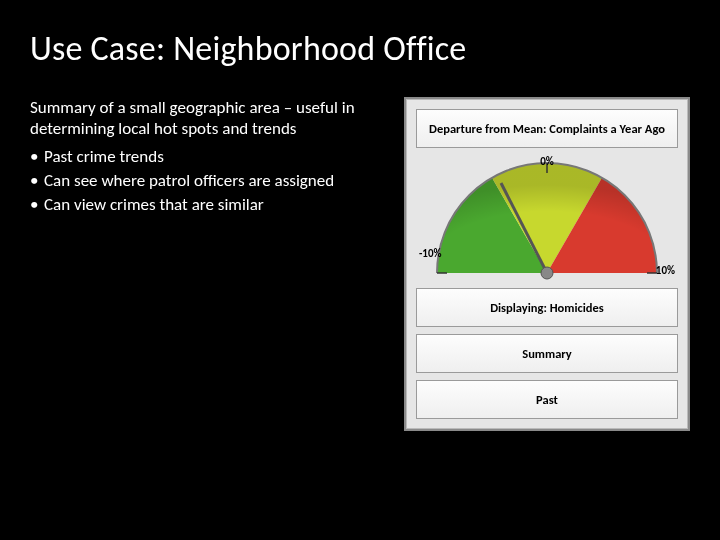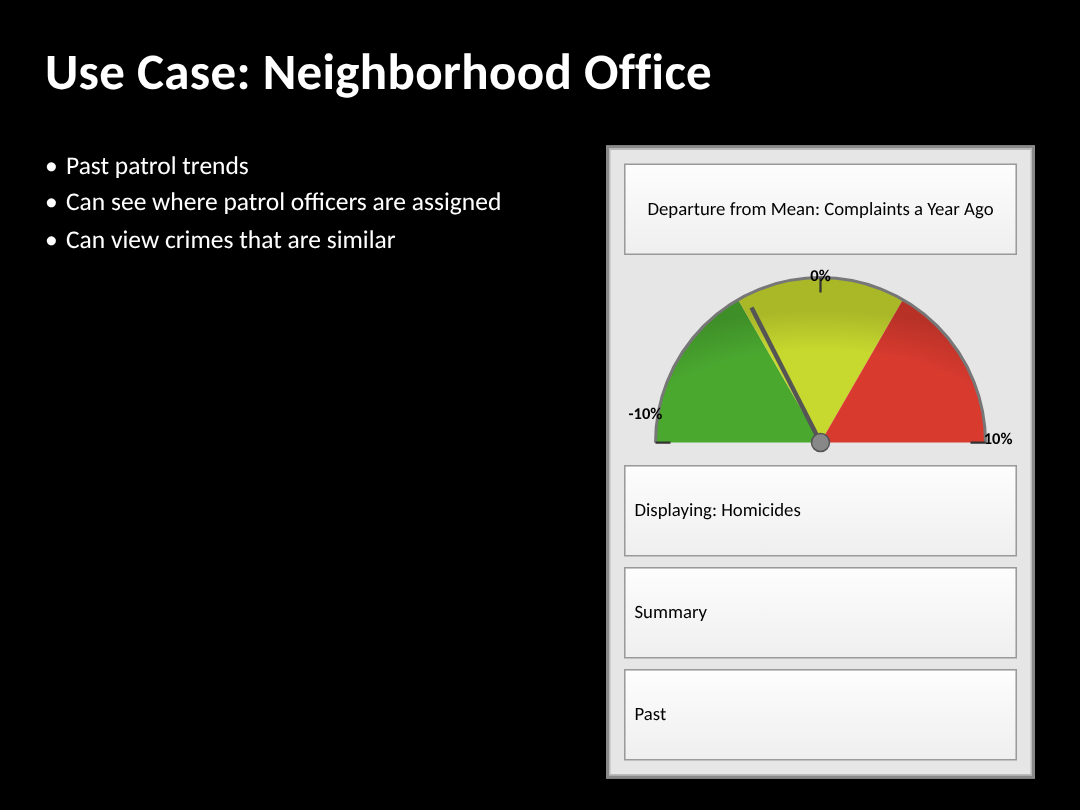--- a/index.html
+++ b/index.html
@@ -7,21 +7,21 @@
     width: 720px;
     height: 540px;
     background: #000;
     color: #fff;
     font-family: "Segoe UI", "Calibri", Arial, sans-serif;
     overflow: hidden;
     position: relative;
   }
   .title {
     font-size: 34px;
-    font-weight: 700;
+    font-weight: 400;
     padding: 28px 0 0 30px;
     letter-spacing: 0.2px;
   }
   .body-row {
     display: flex;
     padding: 28px 28px 0 30px;
     gap: 24px;
   }
   .left-col {
     flex: 1 1 auto;
@@ -55,23 +55,23 @@
     background: #e6e6e6;
     border: 2px solid #8a8a8a;
     padding: 10px 10px 10px 10px;
     box-shadow: 0 0 0 1px #bbb inset;
   }
   .btn {
     background: linear-gradient(#fdfdfd, #efefef);
     border: 1px solid #9a9a9a;
     color: #000;
     font-size: 12.5px;
-    font-weight: 400;
-    text-align: left;
-    padding: 22px 6px;
+    font-weight: 700;
+    text-align: center;
+    padding: 11px 6px;
     width: 100%;
     margin-bottom: 7px;
     cursor: pointer;
     font-family: inherit;
   }
   .btn.header-btn {
     line-height: 1.2;
     min-height: 34px;
     display: flex;
     align-items: center;
@@ -97,22 +97,23 @@
   .lbl-left { bottom: 20px; left: 2px; }
   .lbl-right { bottom: 3px; right: 2px; }
 </style>
 </head>
 <body>
 
 <h1 class="title">Use Case: Neighborhood Office</h1>
 
 <div class="body-row">
   <div class="left-col">
+    <p class="summary">Summary of a small geographic area – useful in determining local hot spots and trends</p>
     <ul class="bullets">
-      <li>Past patrol trends</li>
+      <li>Past crime trends</li>
       <li>Can see where patrol officers are assigned</li>
       <li>Can view crimes that are similar</li>
     </ul>
   </div>
 
   <div class="right-col">
     <div class="widget">
 
       <button class="btn header-btn">Departure from Mean: Complaints a Year Ago</button>
 

